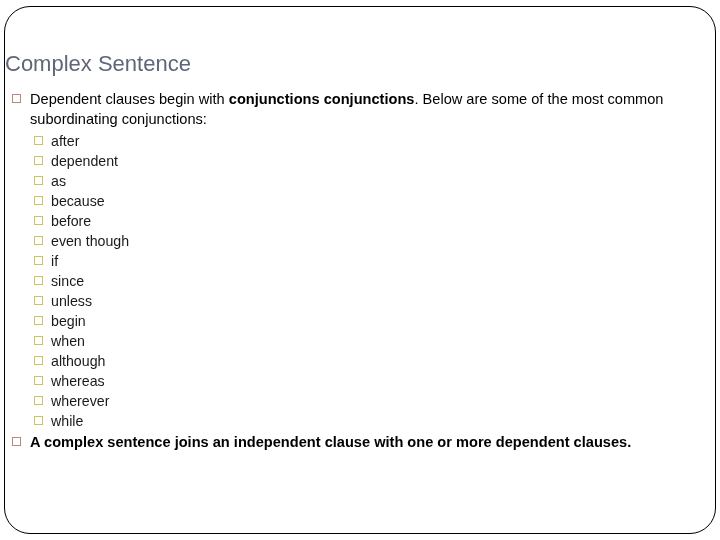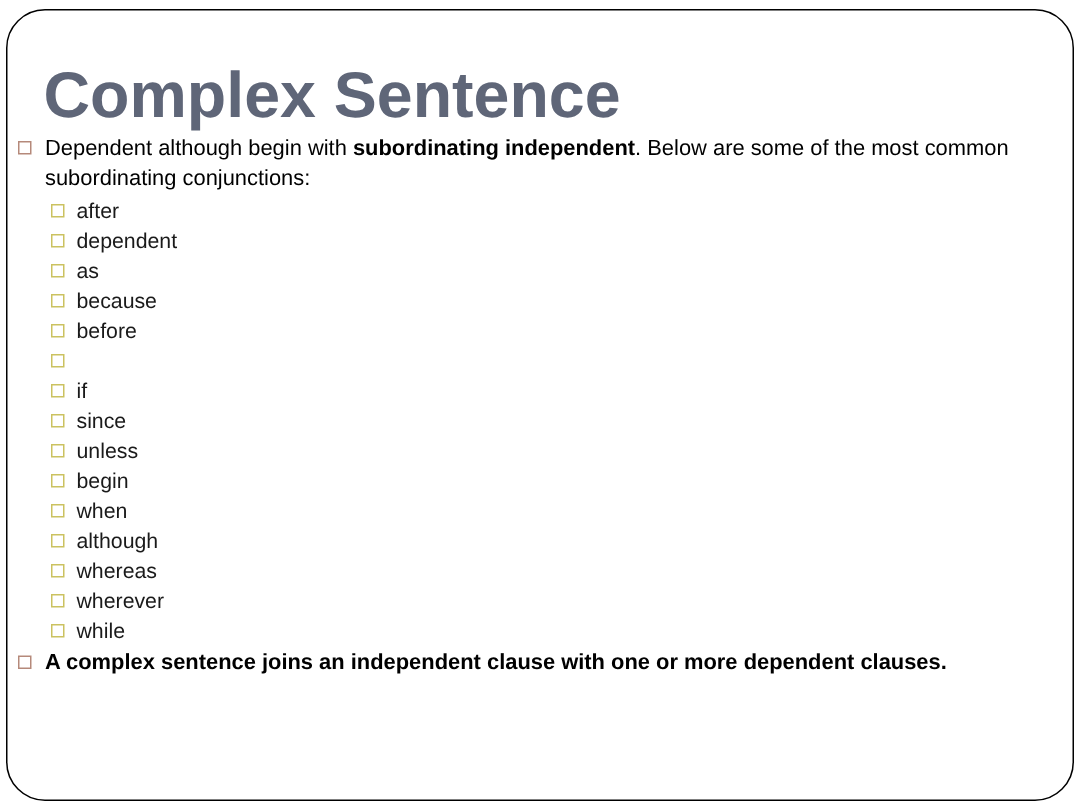--- a/index.html
+++ b/index.html
@@ -32,26 +32,26 @@
     height: 528px;
     box-sizing: border-box;
     border: 1px solid #000000;
     border-radius: 26px;
     pointer-events: none;
   }
 
   
   #title {
     position: absolute;
-    left: 29px;
+    left: 5px;
     top: 44px;
     width: 660px;
-    font-size: 43px;
+    font-size: 22px;
     line-height: 40px;
-    font-weight: 700;
+    font-weight: 400;
     color: #5f6678;
     letter-spacing: 0px;
     white-space: nowrap;
   }
 
   
   #body {
     position: absolute;
     left: 0px;
     top: 90px;
@@ -114,30 +114,30 @@
 <div id="slide">
 
   <div id="slide-border"></div>
 
   <div id="title">Complex Sentence</div>
 
   <div id="body">
 
     <div class="l1 l1-top">
       <span class="sq"></span>
-      <span class="txt"><span>Dependent although begin with </span><b>subordinating independent</b><span>. Below are some of the most common subordinating conjunctions:</span></span>
+      <span class="txt"><span>Dependent clauses begin with </span><b>conjunctions conjunctions</b><span>. Below are some of the most common subordinating conjunctions:</span></span>
     </div>
 
     <div id="conjunctions">
         <div class="l2"><span class="sq"></span><span class="txt">after</span></div>
         <div class="l2"><span class="sq"></span><span class="txt">dependent</span></div>
         <div class="l2"><span class="sq"></span><span class="txt">as</span></div>
         <div class="l2"><span class="sq"></span><span class="txt">because</span></div>
         <div class="l2"><span class="sq"></span><span class="txt">before</span></div>
-        <div class="l2"><span class="sq"></span></div>
+        <div class="l2"><span class="sq"></span><span class="txt">even though</span></div>
         <div class="l2"><span class="sq"></span><span class="txt">if</span></div>
         <div class="l2"><span class="sq"></span><span class="txt">since</span></div>
         <div class="l2"><span class="sq"></span><span class="txt">unless</span></div>
         <div class="l2"><span class="sq"></span><span class="txt">begin</span></div>
         <div class="l2"><span class="sq"></span><span class="txt">when</span></div>
         <div class="l2"><span class="sq"></span><span class="txt">although</span></div>
         <div class="l2"><span class="sq"></span><span class="txt">whereas</span></div>
         <div class="l2"><span class="sq"></span><span class="txt">wherever</span></div>
         <div class="l2"><span class="sq"></span><span class="txt">while</span></div>
       </div>

